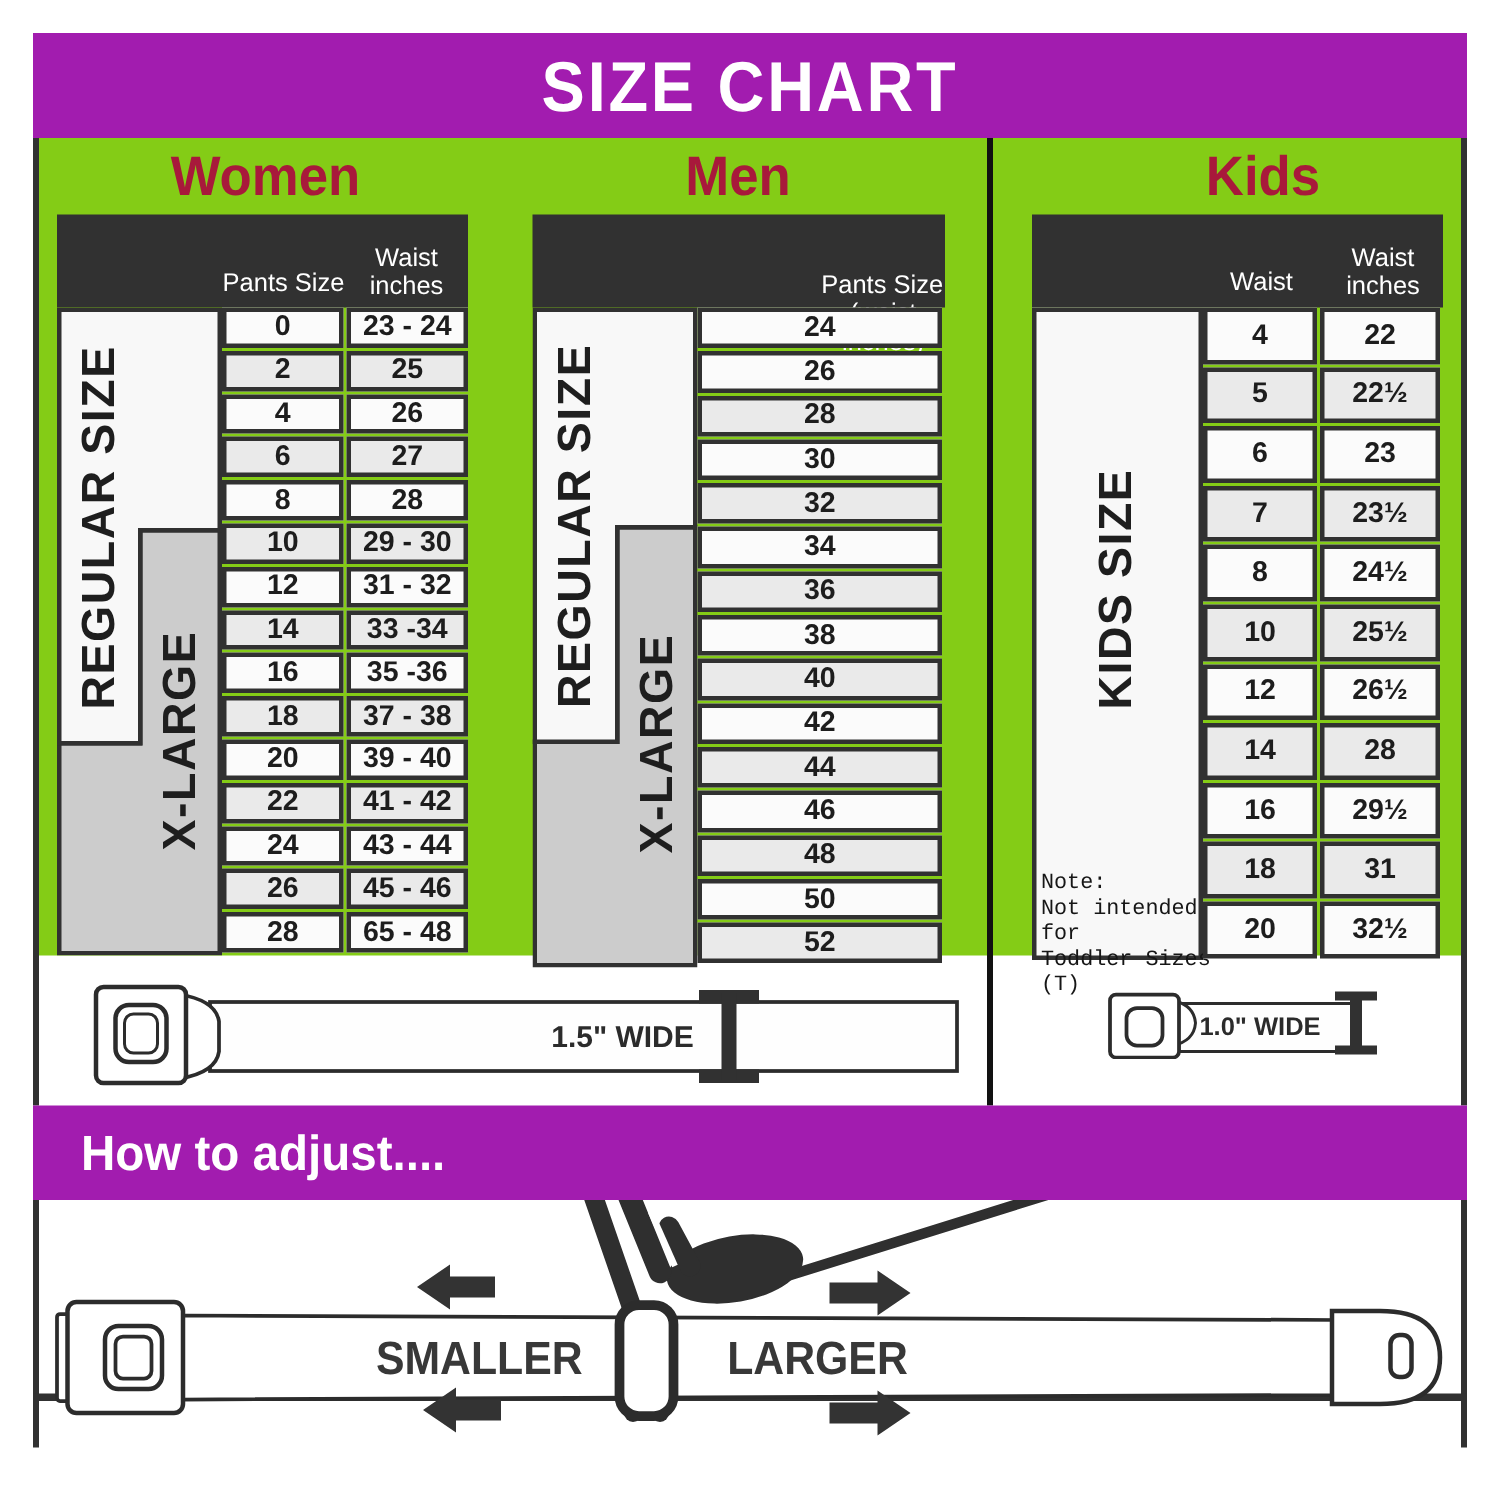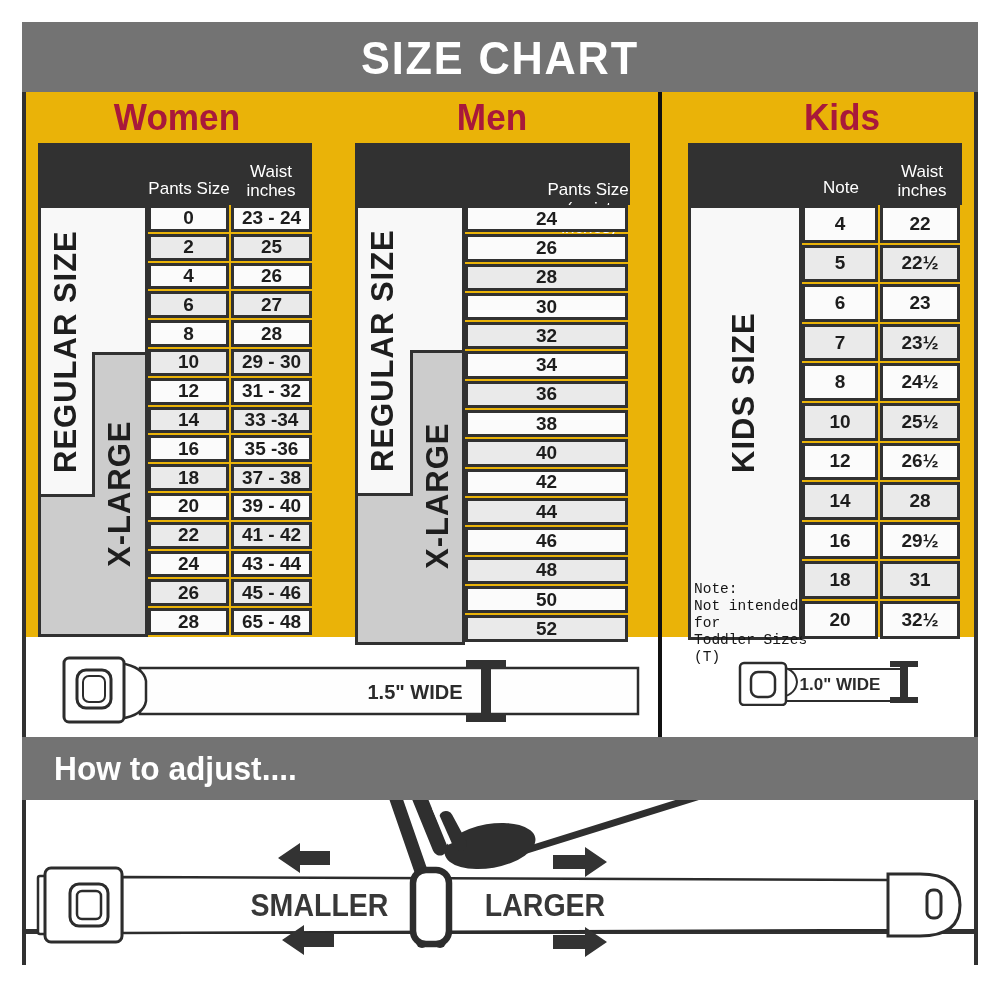--- a/index.html
+++ b/index.html
@@ -1,24 +1,24 @@
 <!DOCTYPE html>
 <html><head>
 <meta charset="utf-8">
 <style>
   html,body{margin:0;padding:0;background:#fff;}
   body{font-family:"Liberation Sans","DejaVu Sans",sans-serif;color:#222;}
   .stage{position:relative;width:1000px;height:1000px;background:#fff;overflow:hidden;}
   .abs{position:absolute;}
-  .dark{background:#737373;}
+  .dark{background:#a21caf;}
   
   .title-bar{left:22px;top:22px;width:956px;height:70px;display:flex;align-items:center;justify-content:center;}
   .title-bar span{color:#fff;font-size:47px;font-weight:700;letter-spacing:2px;transform:scaleX(.92);}
   
-  .main{left:22px;top:92px;width:956px;height:545px;background:#eab308;}
+  .main{left:22px;top:92px;width:956px;height:545px;background:#84cc16;}
   .edge{background:#313131;}
   .heading{font-size:37px;font-weight:700;color:#A8193B;text-align:center;transform:scaleX(.95);}
   .size-table{position:absolute;}
   .thead{position:absolute;left:0;top:0;width:100%;height:62px;background:#313131;}
   .thead span{position:absolute;color:#fff;font-weight:400;font-size:17px;text-align:center;line-height:1.12;}
   .t-body{position:absolute;display:grid;gap:2px;}
   #women-body{left:110px;top:62px;grid-template-columns:81px 81px;grid-auto-rows:26.8px;}
   #men-body{left:110px;top:62px;grid-template-columns:163px;grid-auto-rows:27.3px;}
   #kids-body{left:114px;top:62px;grid-template-columns:76px 80px;grid-auto-rows:37.6px;}
   .cell{border:3px solid #313131;background:#fbfbfb;display:flex;align-items:center;justify-content:center;
@@ -122,21 +122,21 @@
           <div class="cell alt">44</div>
           <div class="cell">46</div>
           <div class="cell alt">48</div>
           <div class="cell">50</div>
           <div class="cell alt">52</div>
         </div>
     </div>
 
     <div class="size-table" style="left:666px;top:51px;width:274px;height:497px;">
       <div class="thead">
-        <span style="left:114px;width:78px;bottom:8px;">Note</span>
+        <span style="left:114px;width:78px;bottom:8px;">Waist</span>
         <span style="left:196px;width:76px;bottom:5px;">Waist inches</span>
       </div>
       <div class="abs" style="left:0;top:62px;width:114px;height:435px;background:#f8f8f8;border:3px solid #313131;box-sizing:border-box;"></div>
       <div class="vlabel" style="left:6px;top:90px;width:100px;height:320px;">KIDS SIZE</div>
       <div class="note" style="left:6px;top:438px;width:116px;font-family:Liberation Mono, monospace;">
         <span>Note:</span><br>
         <span>Not intended for</span><br>
         <span>Toddler Sizes (T)</span>
       </div>
       <div class="t-body" id="kids-body">

